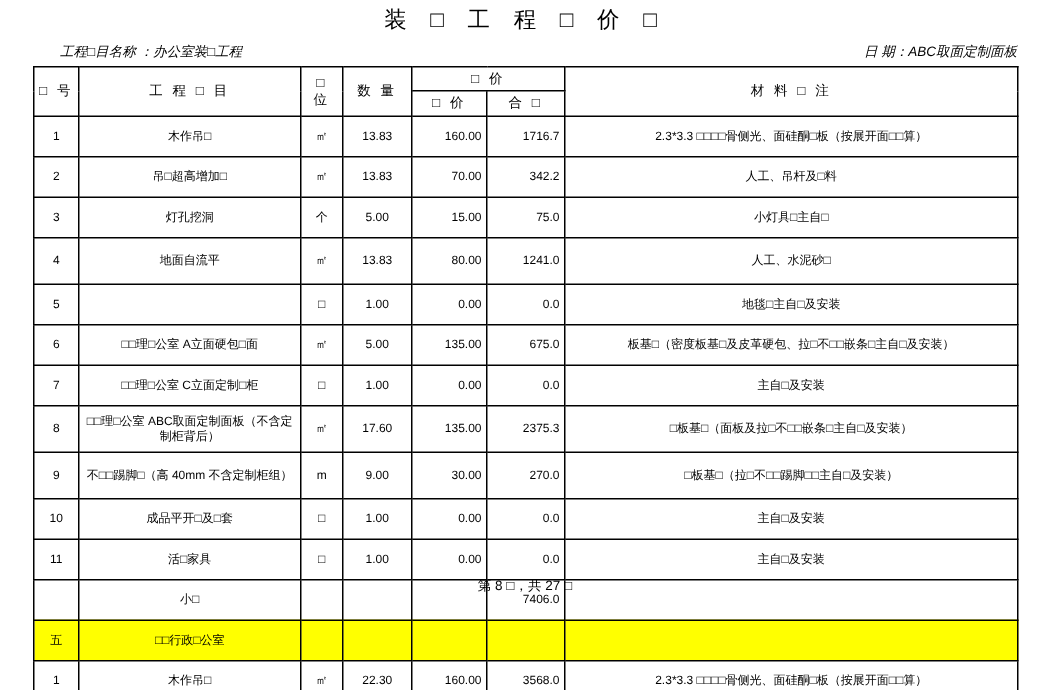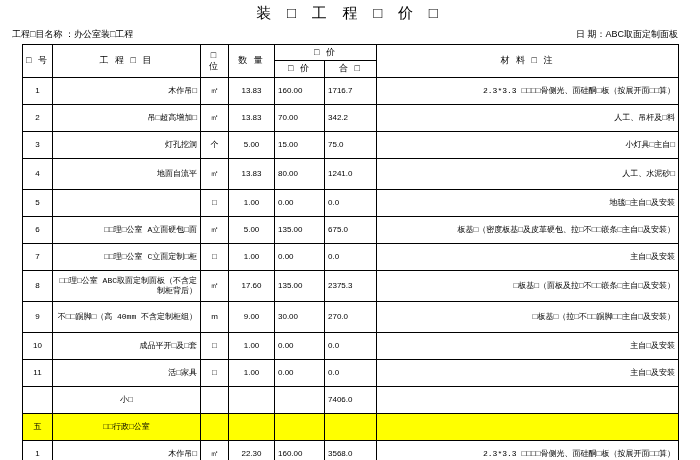--- a/index.html
+++ b/index.html
@@ -16,41 +16,42 @@
     font-size:15px;
     letter-spacing:6px;
     padding-top:4px;
     padding-bottom:5px;
     font-family:"Liberation Serif","DejaVu Serif",serif;
   }
   .meta-row{
     display:flex;
     justify-content:space-between;
     font-size:9px;
-    padding:0 22px 3px 12px;
+    padding:0 22px 3px 40px;
+    font-style:italic;
   }
   table.bq{
     border-collapse:collapse;
     table-layout:fixed;
     margin:0 22px;
     width:656px;
     font-size:8px;
   }
   table.bq td,table.bq th{
     border:1px solid #000;
     padding:2px 3px;
     vertical-align:middle;
     font-weight:normal;
     line-height:1.25;
   }
   .hdr td{ text-align:center; font-size:9px; letter-spacing:2px; }
   .hdr2 td{ text-align:center; font-size:9px; letter-spacing:2px; }
   .c{text-align:center;}
-  .l{text-align:right;font-family:Liberation Mono, monospace;}
-  .r{text-align:left;}
+  .l{text-align:center;}
+  .r{text-align:right;}
   .row td{height:22px;}
   .tall td{height:26px;}
   .sub td{height:22px;}
   .yellow td{background:#ffff00;height:22px;}
   .bold{font-weight:bold;}
   .footer{
     position:absolute;
     bottom:3px;left:0;right:0;
     text-align:center;
     font-size:9px;
@@ -228,13 +229,14 @@
         <td class="c">㎡</td>
         <td class="c">22.30</td>
         <td class="r">160.00</td>
         <td class="r">3568.0</td>
         <td class="l">2.3*3.3  □□□□骨侧光、面硅酮□板（按展开面□□算）</td>
       </tr>
 
     </tbody>
   </table>
 
+  <div class="footer">第 8 □，共 27 □</div>
 </div>
 
 </body></html>

